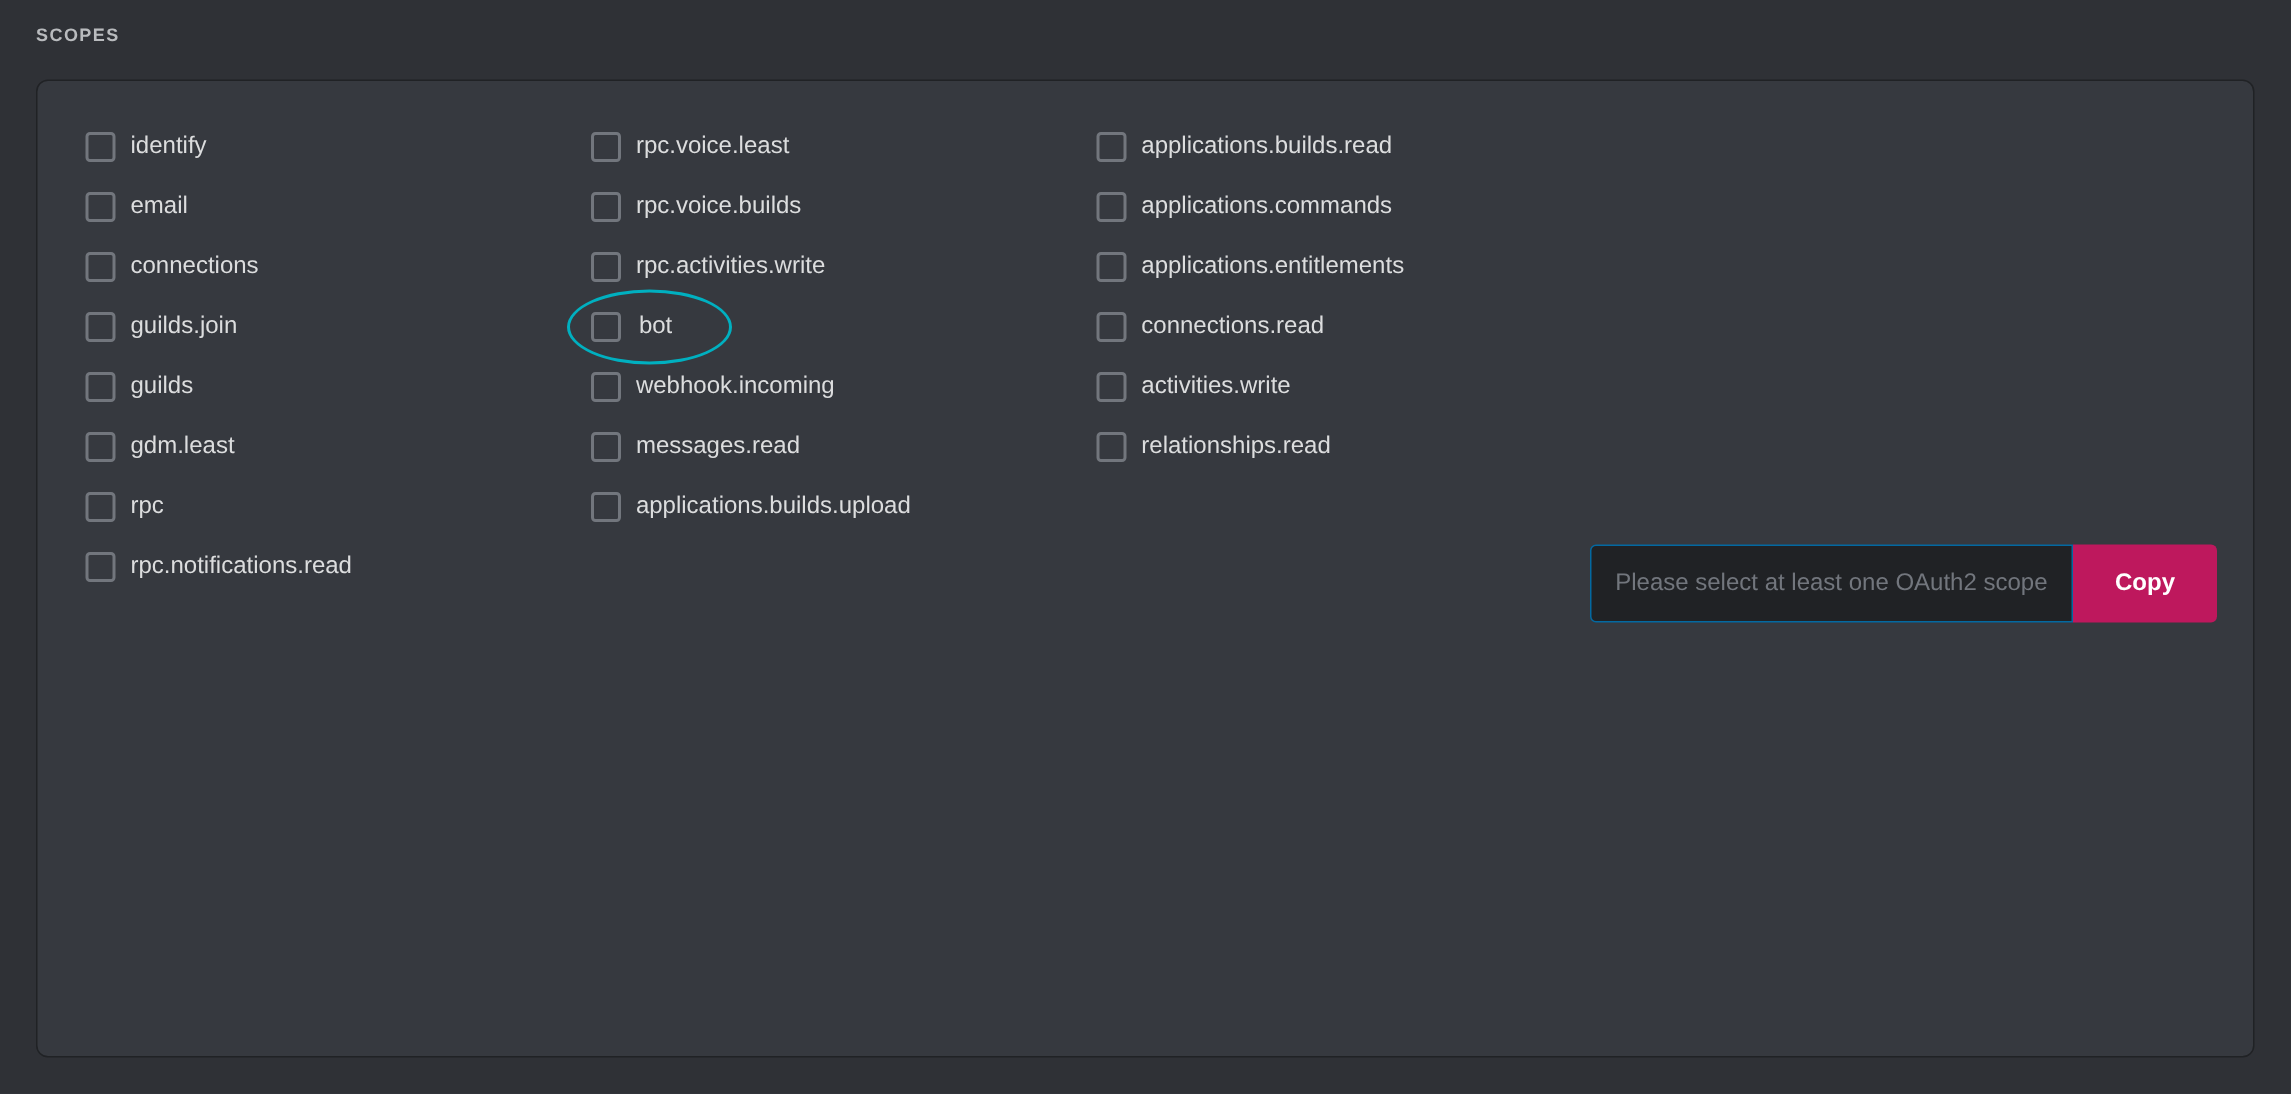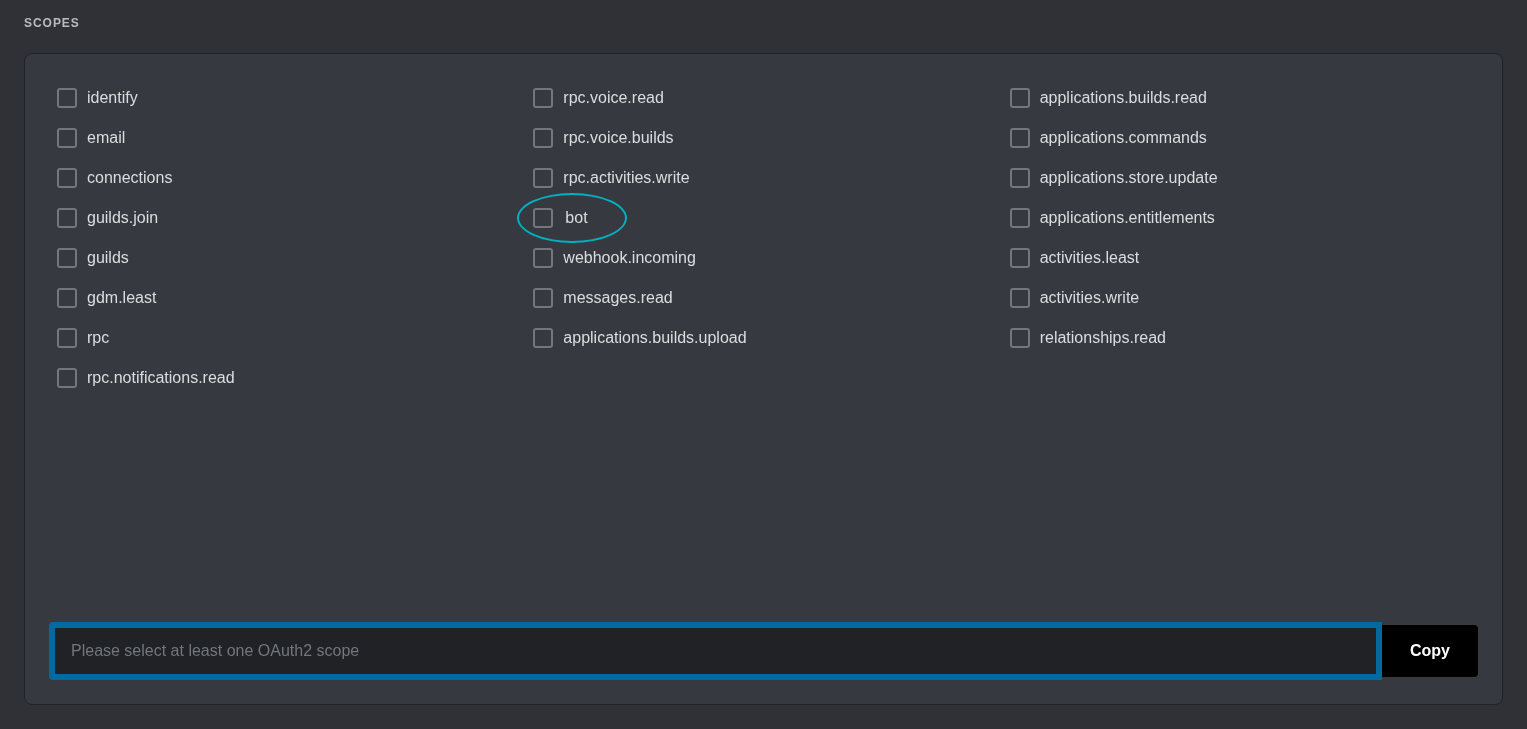--- a/index.html
+++ b/index.html
@@ -35,21 +35,21 @@
       margin-bottom: 23px;
     }
 
     .scopes-container {
       background-color: #36393f;
       border: 1px solid #202225;
       border-radius: 8px;
       padding: 24px 24px 0 24px;
       flex: 1;
       display: flex;
-      flex-direction: column;
+      flex-direction: row;
     }
 
     .scopes-grid {
       display: grid;
       grid-template-columns: 1fr 1fr 1fr;
       gap: 0;
       flex: 1;
     }
 
     .scope-column {
@@ -110,32 +110,32 @@
       margin-top: 20px;
       padding: 0 0 24px 0;
       display: flex;
       align-items: center;
       gap: 0;
     }
 
     .url-display {
       flex: 1;
       background-color: #202225;
-      border: 6px solid #0369a1;
+      border: 1px solid #0369a1;
       border-radius: 4px 0 0 4px;
       padding: 14px 16px;
       font-size: 16px;
       color: #72767d;
       min-height: 52px;
       display: flex;
       align-items: center;
     }
 
     .copy-button {
-      background-color: #000000;
+      background-color: #be185d;
       color: #ffffff;
       border: none;
       border-radius: 0 4px 4px 0;
       padding: 14px 28px;
       font-size: 16px;
       font-weight: 600;
       cursor: pointer;
       min-height: 52px;
       white-space: nowrap;
     }
@@ -180,21 +180,21 @@
         </div>
         <div class="scope-item">
           <input type="checkbox" class="scope-checkbox" id="rpc_notifications_read" style="">
           <label class="scope-text" for="rpc_notifications_read">rpc.notifications.read</label>
         </div>
       </div>
 
       <div class="scope-column">
         <div class="scope-item">
           <input type="checkbox" class="scope-checkbox" id="rpc_voice_read" style="">
-          <label class="scope-text" for="rpc_voice_read">rpc.voice.read</label>
+          <label class="scope-text" for="rpc_voice_read">rpc.voice.least</label>
         </div>
         <div class="scope-item">
           <input type="checkbox" class="scope-checkbox" id="rpc_voice_write" style="">
           <label class="scope-text" for="rpc_voice_write">rpc.voice.builds</label>
         </div>
         <div class="scope-item">
           <input type="checkbox" class="scope-checkbox" id="rpc_activities_write" style="">
           <label class="scope-text" for="rpc_activities_write">rpc.activities.write</label>
         </div>
         <div class="scope-item bot-highlighted">
@@ -219,30 +219,26 @@
       <div class="scope-column">
         <div class="scope-item">
           <input type="checkbox" class="scope-checkbox" id="applications_builds_read" style="">
           <label class="scope-text" for="applications_builds_read">applications.builds.read</label>
         </div>
         <div class="scope-item">
           <input type="checkbox" class="scope-checkbox" id="applications_commands" style="">
           <label class="scope-text" for="applications_commands">applications.commands</label>
         </div>
         <div class="scope-item">
-          <input type="checkbox" class="scope-checkbox" id="applications_store_update" style="">
-          <label class="scope-text" for="applications_store_update">applications.store.update</label>
-        </div>
-        <div class="scope-item">
           <input type="checkbox" class="scope-checkbox" id="applications_entitlements" style="">
           <label class="scope-text" for="applications_entitlements">applications.entitlements</label>
         </div>
         <div class="scope-item">
           <input type="checkbox" class="scope-checkbox" id="activities_read" style="">
-          <label class="scope-text" for="activities_read">activities.least</label>
+          <label class="scope-text" for="activities_read">connections.read</label>
         </div>
         <div class="scope-item">
           <input type="checkbox" class="scope-checkbox" id="activities_write" style="">
           <label class="scope-text" for="activities_write">activities.write</label>
         </div>
         <div class="scope-item">
           <input type="checkbox" class="scope-checkbox" id="relationships_read" style="">
           <label class="scope-text" for="relationships_read">relationships.read</label>
         </div>
       </div>

